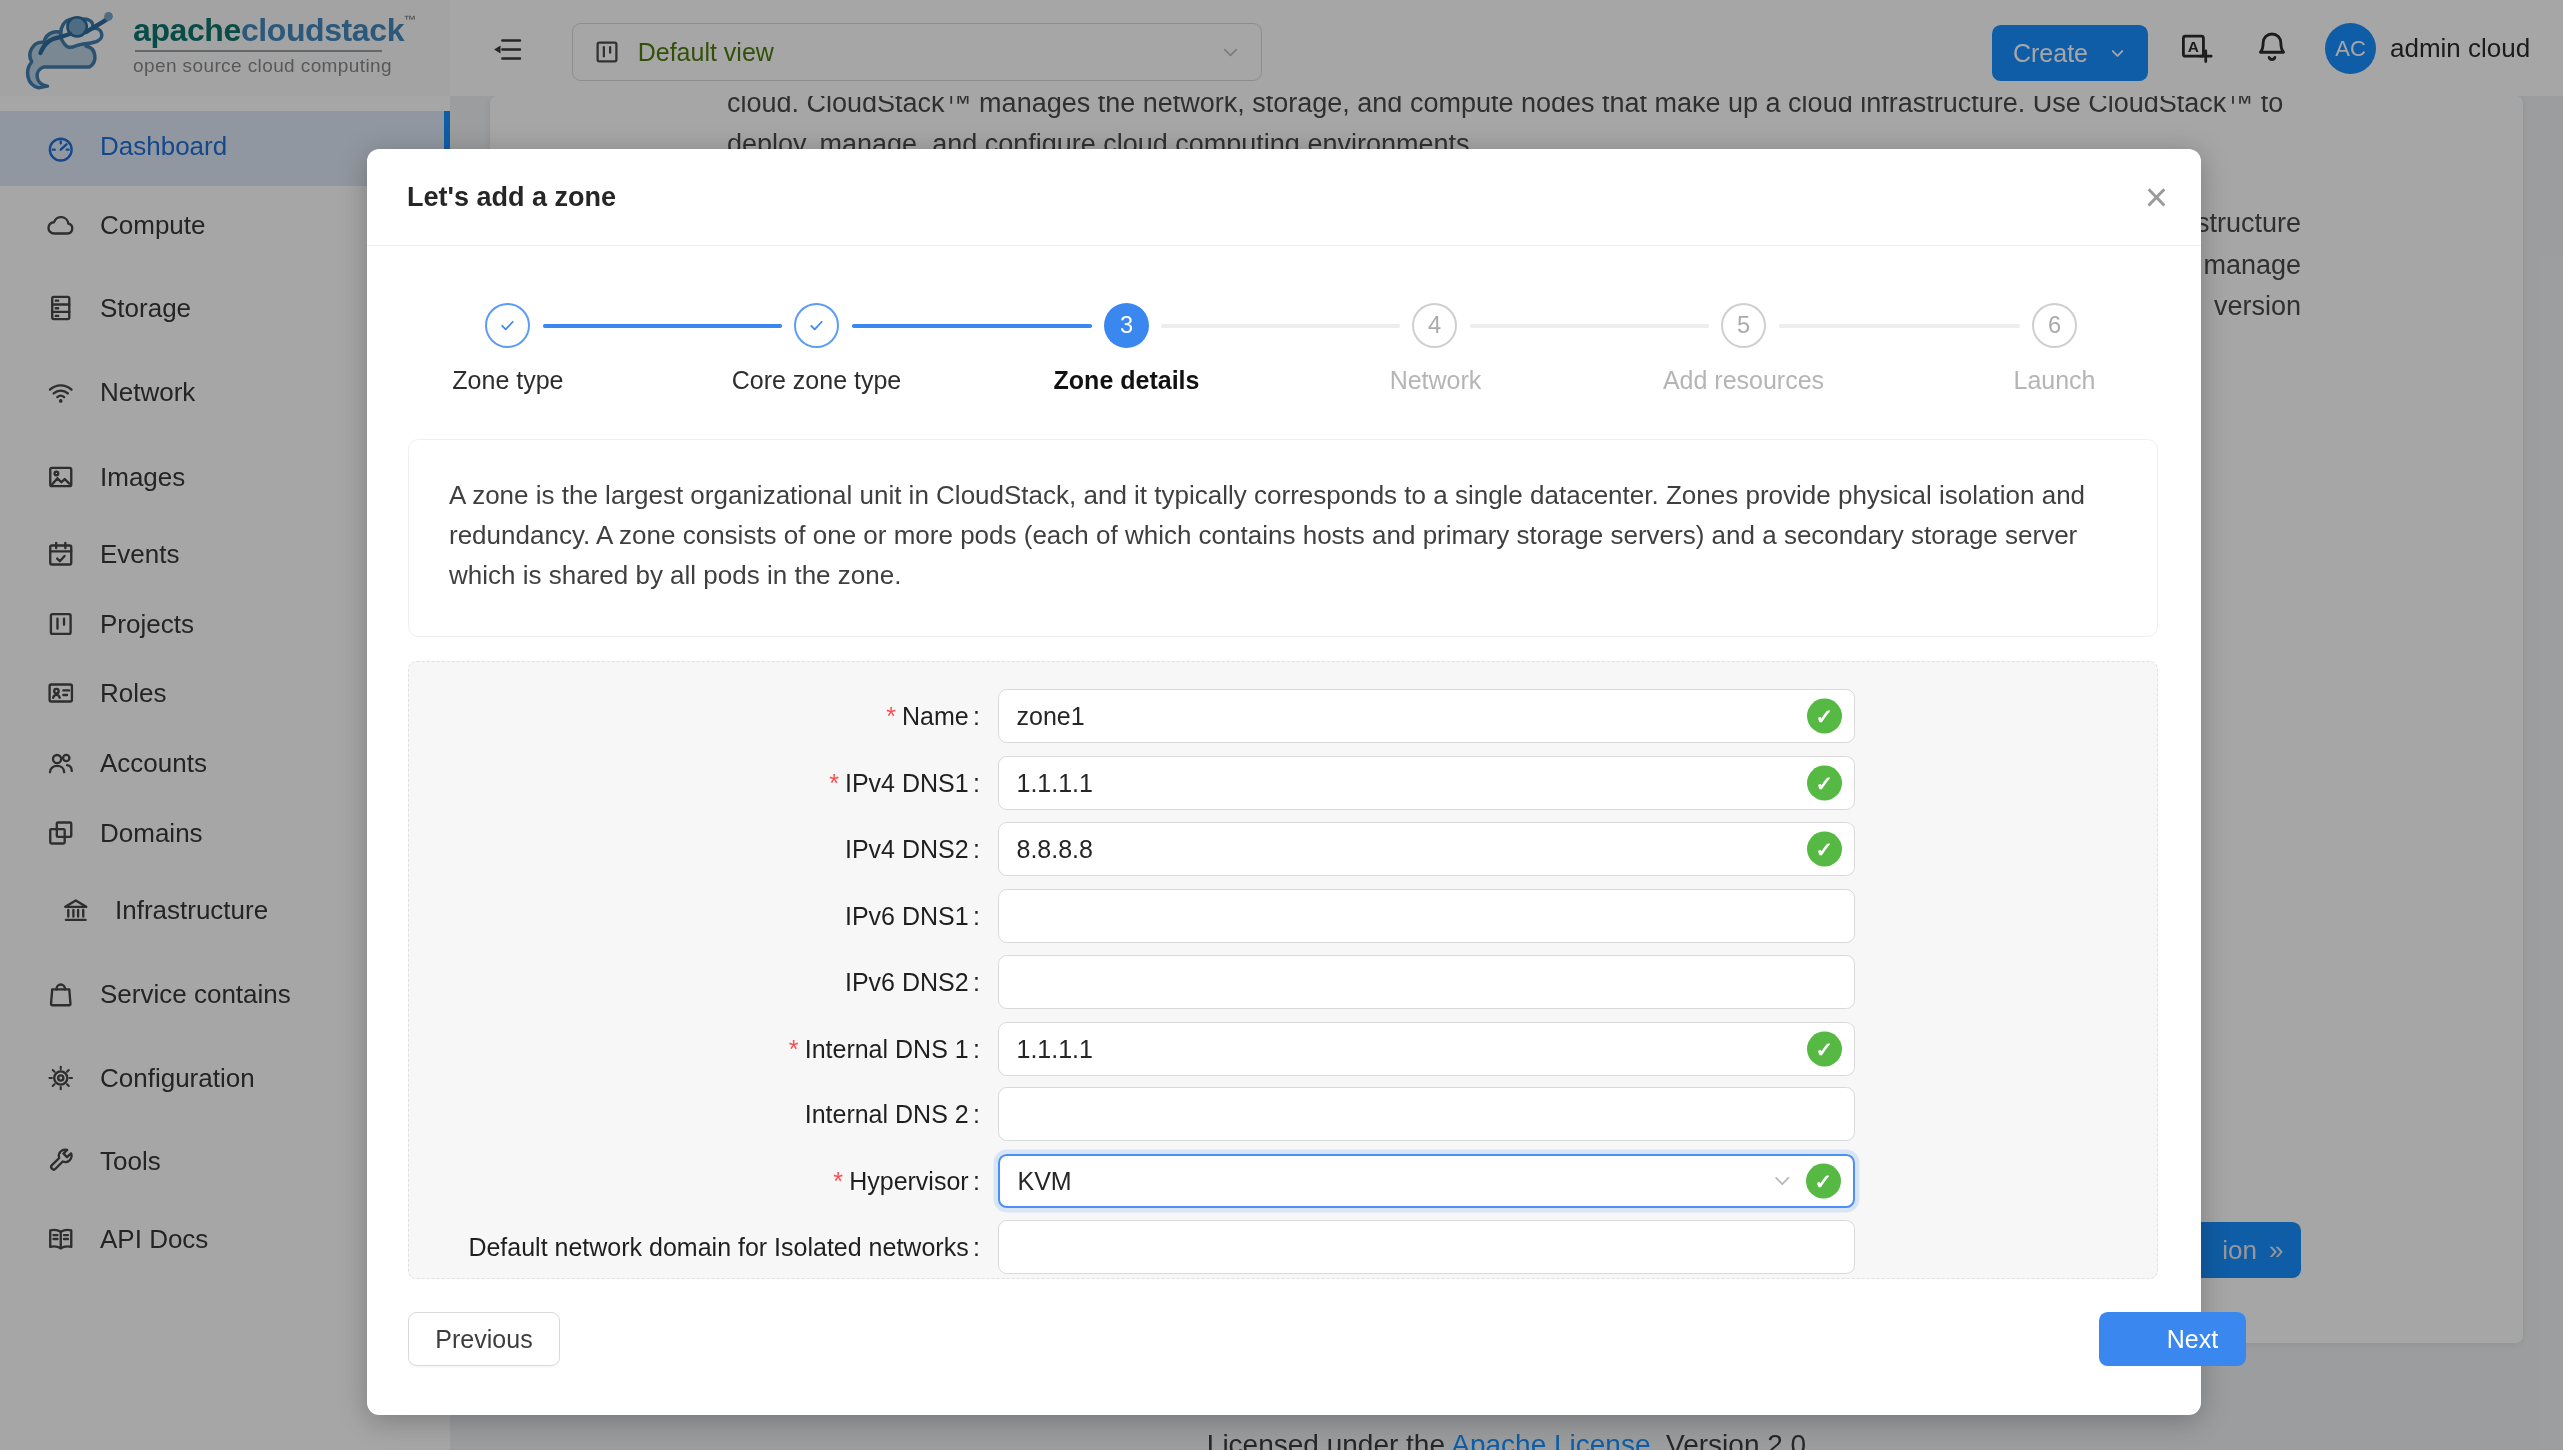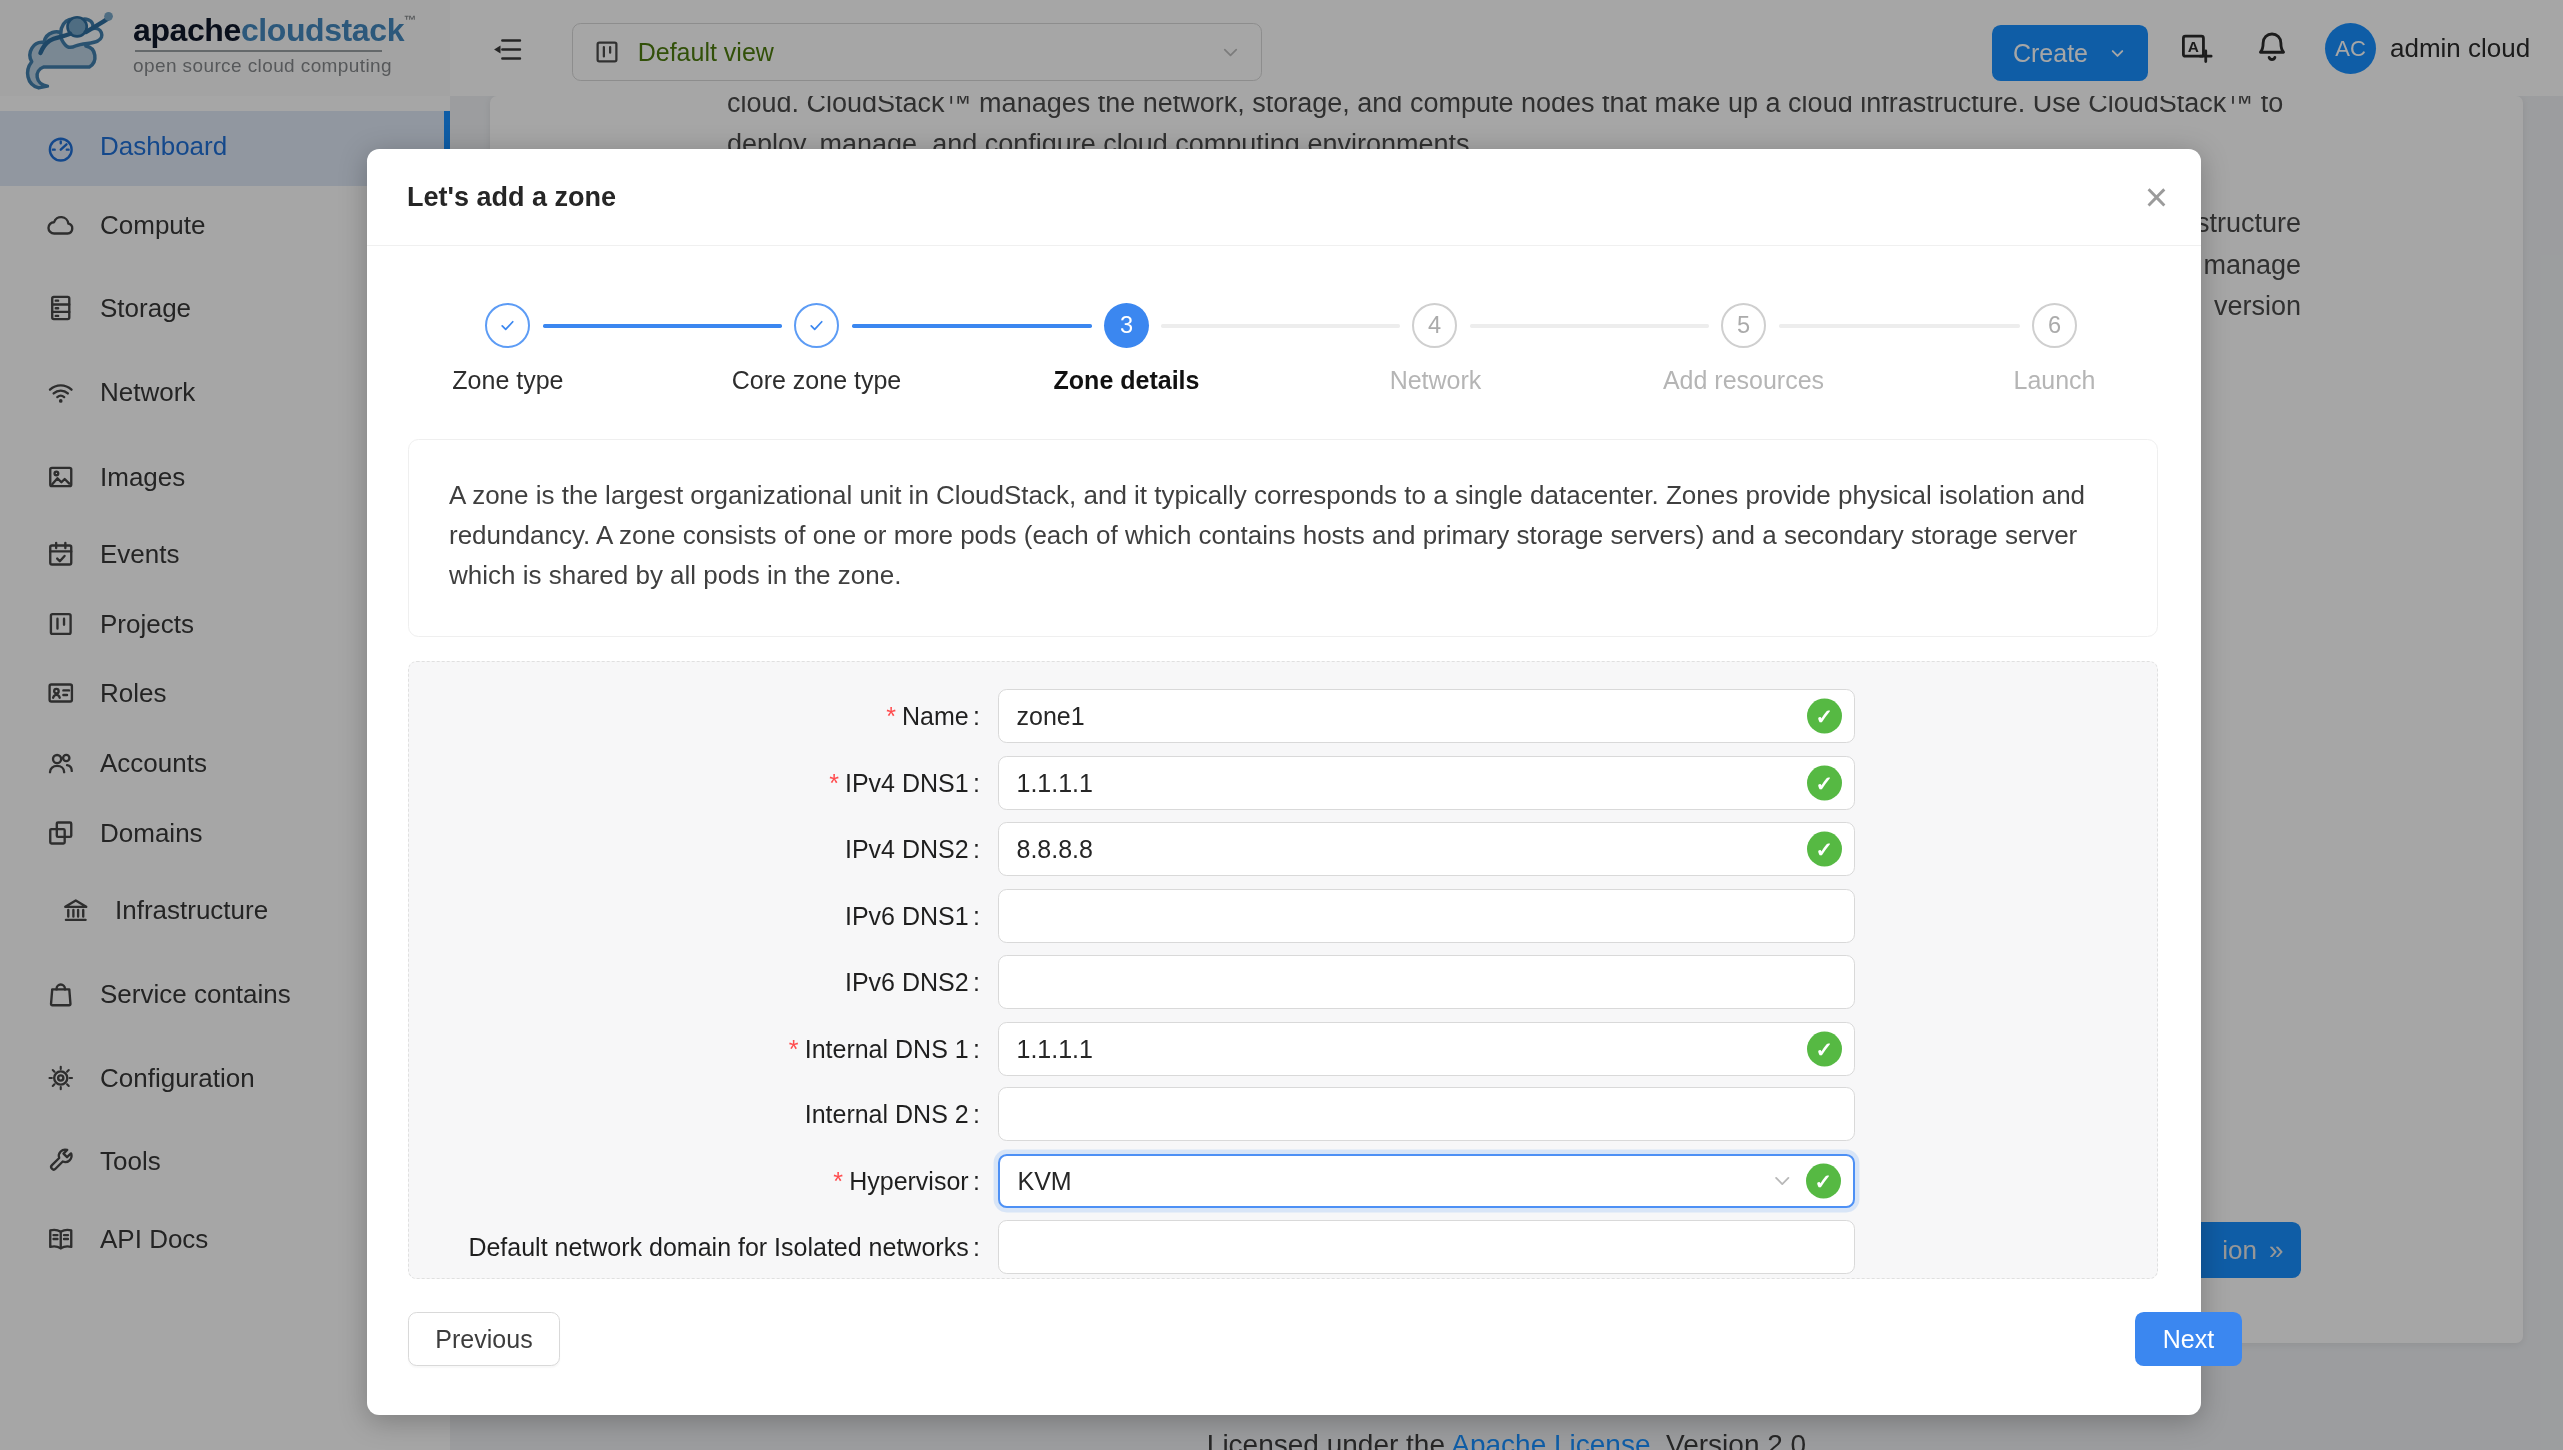--- a/index.html
+++ b/index.html
@@ -4,21 +4,21 @@
 <style>
   html,body{margin:0;padding:0;background:#e8e8e8;}
   #app{position:relative;width:2563px;height:1450px;overflow:hidden;
        font-family:"Liberation Sans",sans-serif;background:#f0f2f5;}
 
   
   #topbar{position:absolute;left:0;top:0;width:2563px;height:96px;background:#fff;z-index:30;}
   #logo-area{position:absolute;left:0;top:0;width:450px;height:96px;background:#fbfbfb;}
   #logo-text{position:absolute;left:133px;top:14px;line-height:1;}
   #logo-text .l1{font-size:32px;font-weight:700;letter-spacing:-0.4px;}
-  #logo-text .apache{color:#0f172a;}
+  #logo-text .apache{color:#0f766e;}
   #logo-text .cstack{color:#4488bd;}
   #logo-text .tm{font-size:12.2px;color:#8a8d90;vertical-align:top;}
   #logo-rule{width:247px;height:1.7px;background:#9aa0a4;margin:4.4px 0 3.5px 1.7px;}
   #logo-tag{font-size:19px;color:#85888b;letter-spacing:0.4px;}
   #collapse-btn{position:absolute;left:490px;top:31.5px;width:35px;height:35px;color:#3a3a3a;cursor:pointer;}
   #view-select{position:absolute;left:572px;top:23px;width:688px;height:56px;border:1.7px solid #d9d9d9;
      border-radius:8.7px;display:flex;align-items:center;background:#fff;color:#4d7c0f;}
   #view-select .vicon{margin-left:19px;width:30px;height:30px;color:#4c4c4c;}
   #view-select .vlabel{margin-left:15.7px;font-size:25px;}
   #view-select .vchev{position:absolute;right:19px;width:23px;height:23px;color:#bfbfbf;}
@@ -101,22 +101,22 @@
   .fbox .fvalue{margin-left:17.5px;font-size:25px;color:#262626;}
   .fbox.focused{border:2.6px solid #4d90f5;box-shadow:0 0 0 4.4px rgba(59,135,240,0.16);cursor:pointer;}
   .valid-badge{position:absolute;right:12.2px;top:50%;transform:translateY(-50%);width:35px;height:35px;border-radius:50%;
      background:#56b943;color:#fff;font-size:21px;font-weight:700;display:flex;align-items:center;justify-content:center;}
   .sel-chev{position:absolute;right:59px;top:50%;transform:translateY(-50%);width:24.5px;height:24.5px;color:#b8b8b8;}
 
   
   #prev-btn{position:absolute;left:41px;top:1163px;width:152px;height:54px;background:#fff;border:1.7px solid #d9d9d9;
      border-radius:8.7px;box-sizing:border-box;font-size:25px;color:#3d3d3d;display:flex;align-items:center;
      justify-content:center;cursor:pointer;box-shadow:0 1.7px 1.7px rgba(0,0,0,0.03);}
-  #next-btn{position:absolute;left:1768px;top:1163px;width:107px;height:54px;background:#3b87f0;border-radius:8.7px;
-     font-size:25px;color:#fff;display:flex;align-items:center;justify-content:center;cursor:pointer;}
+  #next-btn{position:absolute;left:1732px;top:1163px;width:107px;height:54px;background:#3b87f0;border-radius:8.7px;
+     font-size:25px;color:#fff;display:flex;align-items:center;justify-content:center;cursor:pointer;padding-left:40px;}
 </style>
 </head>
 <body>
 
 <div id="app">
 
   <div id="content">
     <div id="welcome-card"></div>
     <div class="intro-line" id="intro-1">cloud. CloudStack™ manages the network, storage, and compute nodes that make up a cloud infrastructure. Use CloudStack™ to</div>
     <div class="intro-line" id="intro-2">deploy, manage, and configure cloud computing environments.</div>

